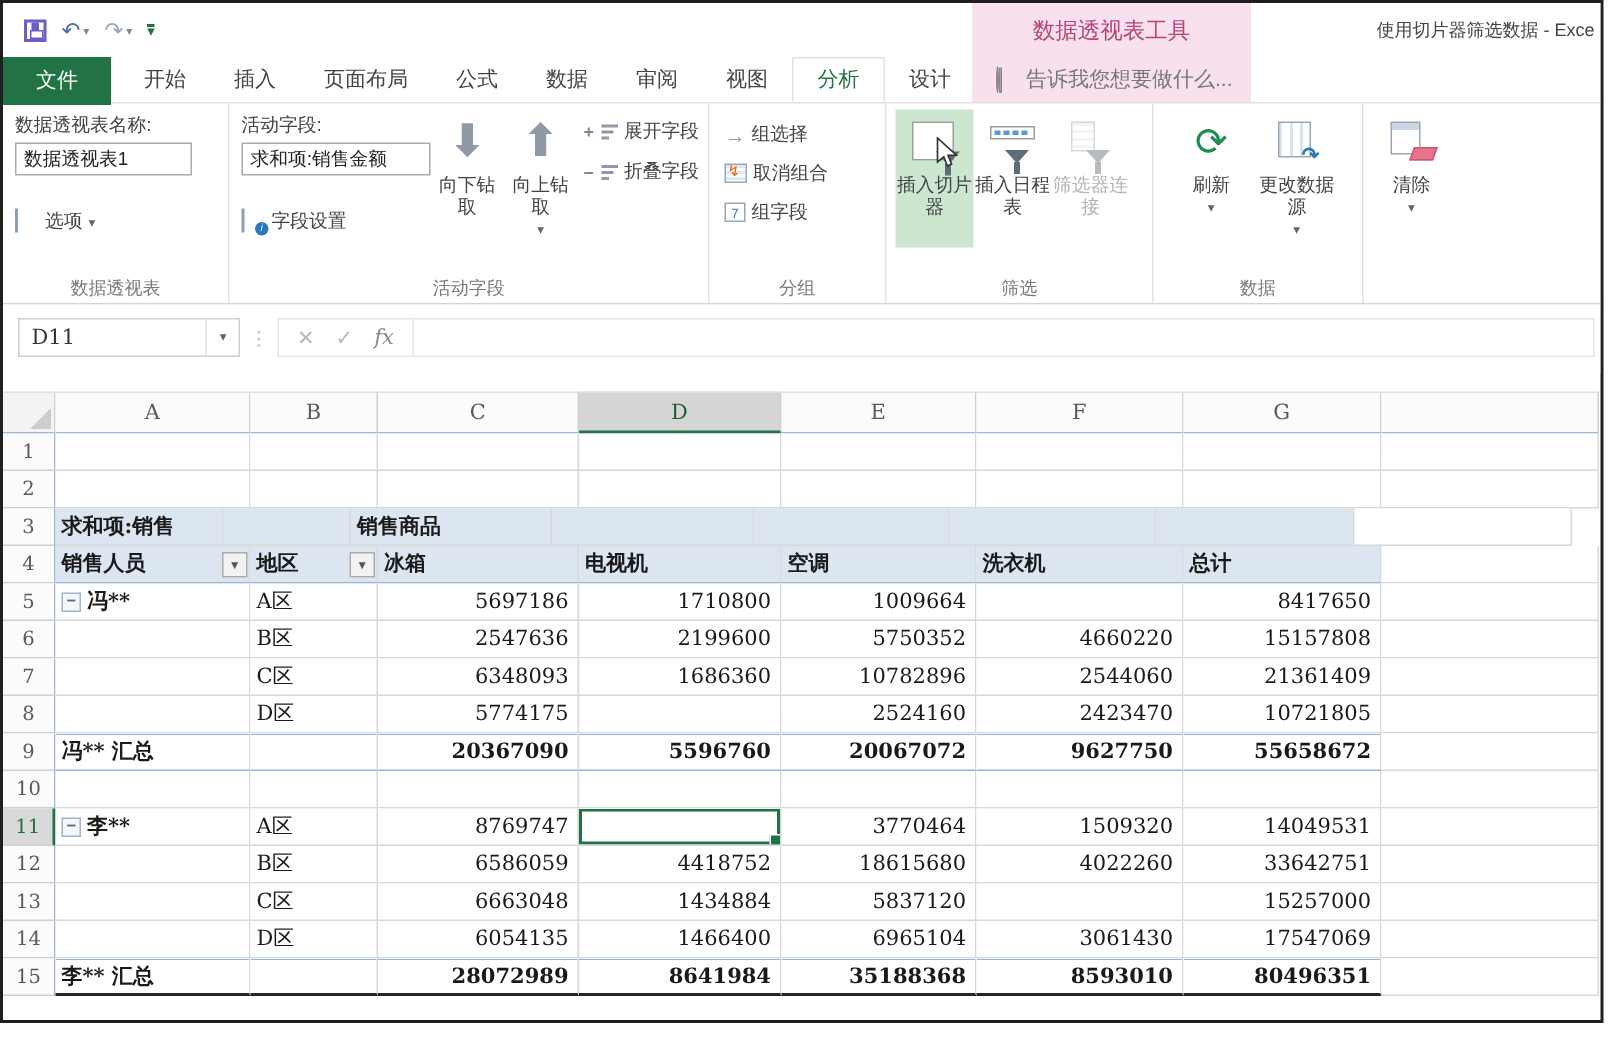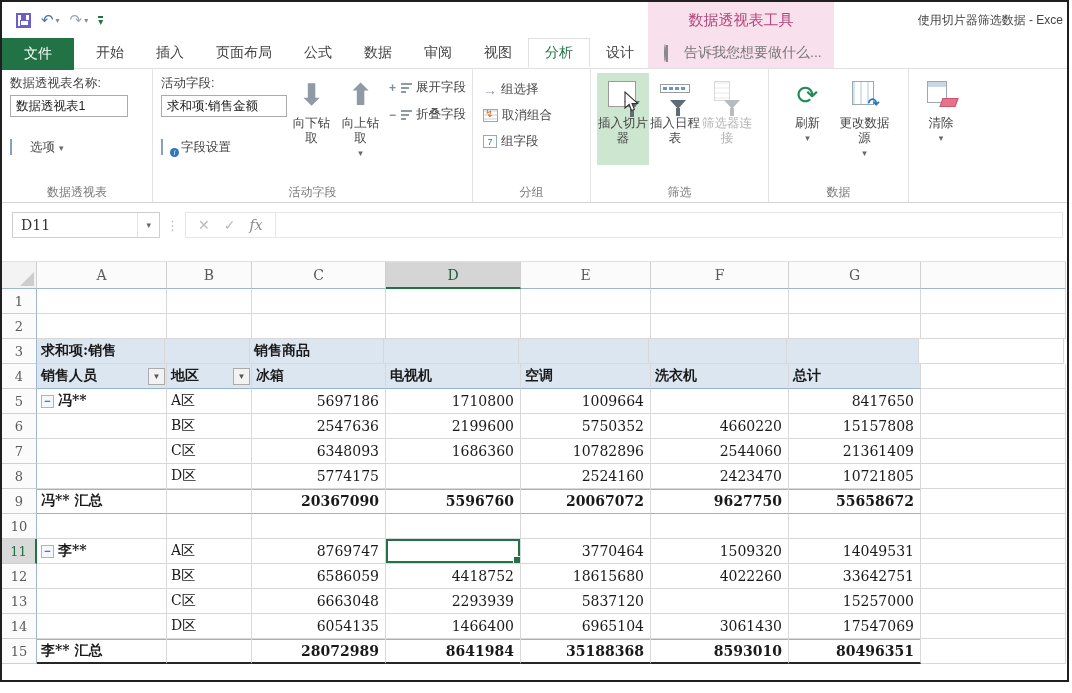--- a/index.html
+++ b/index.html
@@ -366,21 +366,21 @@
         <div class="cell" style="width: 85px;"></div>
         <div class="cell" style="width: 134px;"></div>
         <div class="cell" style="width: 135px;"></div>
         <div class="cell" style="width: 130px;"></div>
         <div class="cell" style="width: 138px;"></div>
         <div class="cell" style="width: 132px;"></div>
         <div class="cell" style="width: 145px;"></div>
       </div>
       <div class="srow">
         <div class="rnum">3</div>
-        <div class="cell bluefill bold" style="width: 128px;">
+        <div class="cell bluefill bold" style="width: 112px;">
           <span>求和项:销售</span>
         </div>
         <div class="cell bluefill" style="width: 85px;"></div>
         <div class="cell bluefill bold" style="width: 134px;">
           <span>销售商品</span>
         </div>
         <div class="cell bluefill" style="width: 135px;"></div>
         <div class="cell bluefill" style="width: 130px;"></div>
         <div class="cell bluefill" style="width: 138px;"></div>
         <div class="cell bluefill" style="width: 132px;"></div>
@@ -590,21 +590,21 @@
       <div class="srow">
         <div class="rnum">13</div>
         <div class="cell" style="width: 130px;"></div>
         <div class="cell" style="width: 85px;">
           <span>C区</span>
         </div>
         <div class="cell num" style="width: 134px;">
           <span>6663048</span>
         </div>
         <div class="cell num" style="width: 135px;">
-          <span>2293939</span>
+          <span>1434884</span>
         </div>
         <div class="cell num" style="width: 130px;">
           <span>5837120</span>
         </div>
         <div class="cell" style="width: 138px;"></div>
         <div class="cell num" style="width: 132px;">
           <span>15257000</span>
         </div>
         <div class="cell" style="width: 145px;"></div>
       </div>

